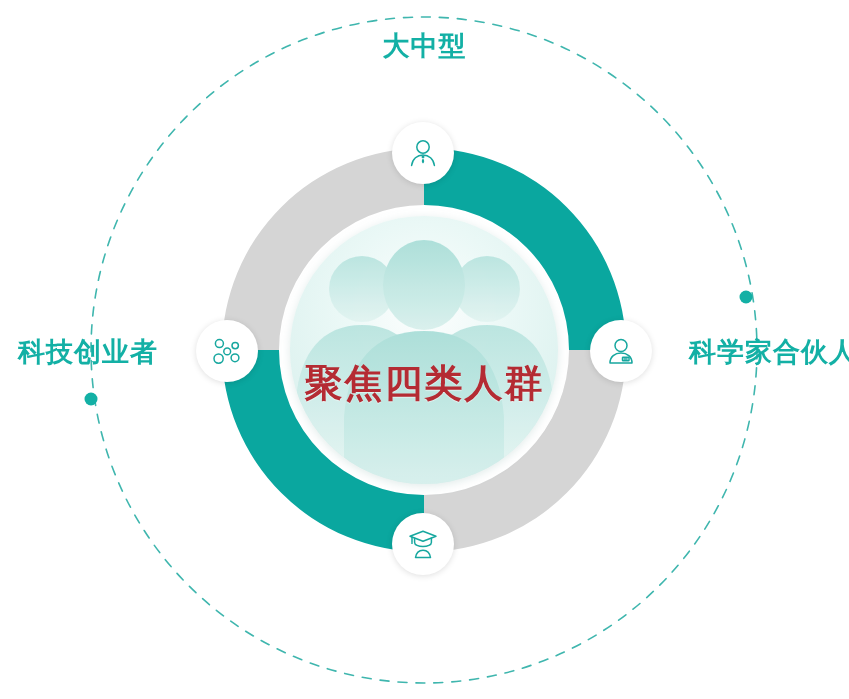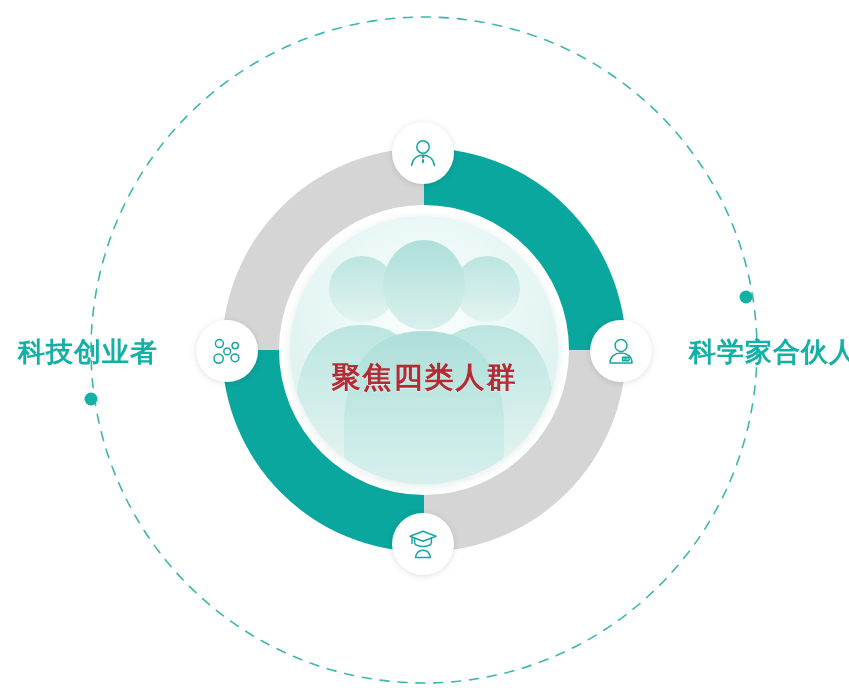--- a/index.html
+++ b/index.html
@@ -71,21 +71,21 @@
     text-align: center;
   }
 
   
   #center-text {
     position: absolute;
     left: 0;
     right: 0;
     top: 358px;
     text-align: center;
-    font-size: 29px;
+    font-size: 38px;
     font-weight: bold;
     color: #b42b33;
     letter-spacing: 2px;
     white-space: nowrap;
     text-shadow: 0 1px 1px rgba(255,255,255,0.55);
   }
 
   
   .icon-badge {
     position: absolute;
@@ -212,20 +212,21 @@
         <circle cx="9.4" cy="9.6" r="4.0"></circle>
         <circle cx="25.2" cy="11.6" r="3.2"></circle>
         <circle cx="17.2" cy="17.4" r="3.4"></circle>
         <circle cx="8.6" cy="24.6" r="4.6"></circle>
         <circle cx="25.0" cy="23.8" r="3.9"></circle>
       </svg>
     </span>
   </div>
 
   <div class="label" id="label-top">
+    <span>大中型</span>
   </div>
 
   <div class="label" id="label-right">
     <span>科学家合伙人</span>
   </div>
 
 
   <div class="label" id="label-left">
     <span>科技创业者</span>
   </div>

